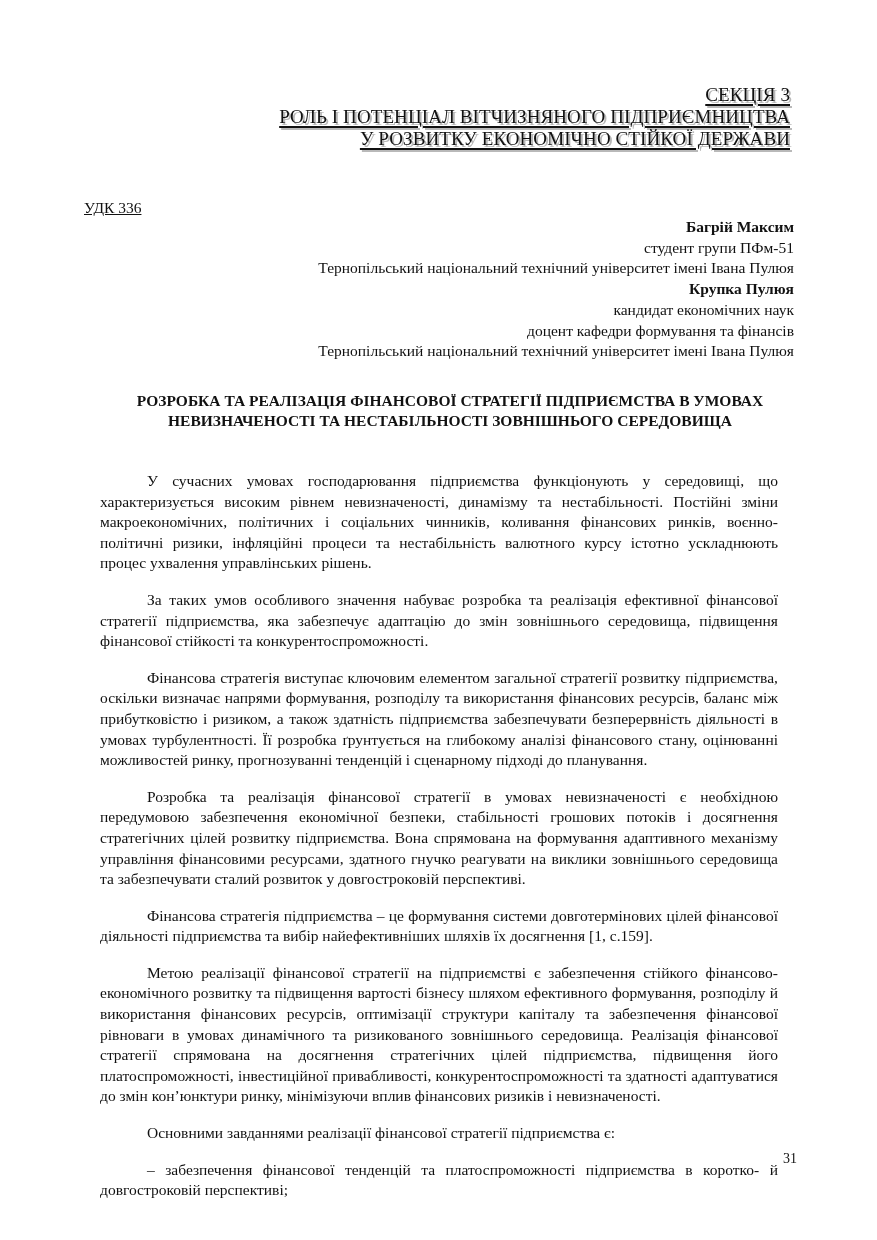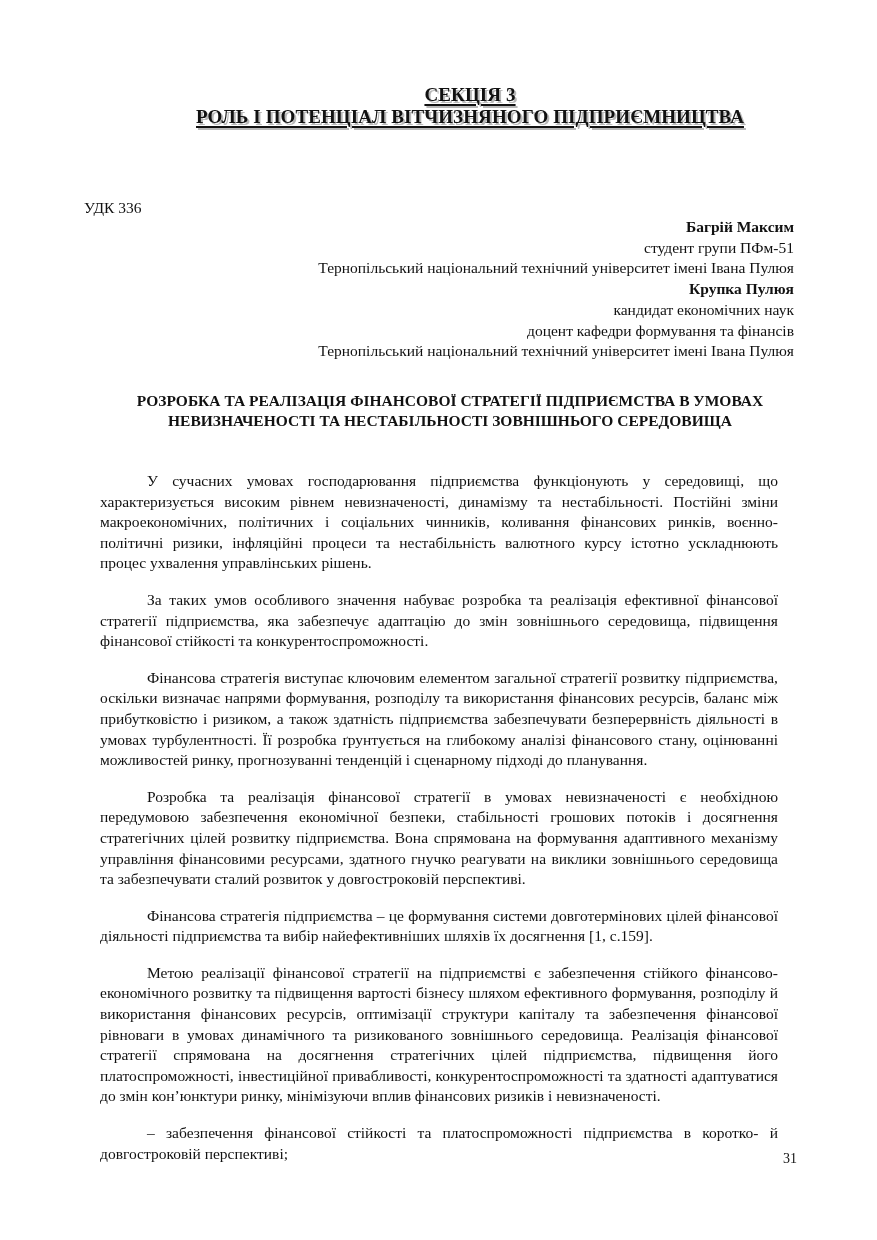--- a/index.html
+++ b/index.html
@@ -13,39 +13,40 @@
       position: relative;
       overflow: hidden;
       font-family: "Liberation Serif", "DejaVu Serif", serif;
       color: #111111;
     }
     .section-header {
       position: absolute;
       left: 150px;
       width: 640px;
       top: 84px;
-      text-align: center;
-      font-weight: bold;
+      text-align: right;
+      font-weight: normal;
       font-size: 19px;
       line-height: 22px;
     }
     .section-header span {
       display: inline-block;
       text-decoration: underline;
       text-decoration-thickness: 2px;
       text-underline-offset: 3px;
       text-shadow: 2px 2px 0 #b9b9b9;
       letter-spacing: 0.1px;
     }
     .section-header .l3 { margin-left: -14px; }
     .udk {
       position: absolute;
       left: 84px;
       top: 199px;
       font-size: 15.5px;
+      text-decoration: underline;
     }
     .authors {
       position: absolute;
       right: 83px;
       top: 217px;
       text-align: right;
       font-size: 15.5px;
       line-height: 20.7px;
       margin-left: 24px;
     }
@@ -79,20 +80,21 @@
       top: 1151px;
       font-size: 14px;
     }
   </style>
 </head>
 <body>
 
 <div class="section-header">
   <span>СЕКЦІЯ 3</span><br>
   <span>РОЛЬ І ПОТЕНЦІАЛ ВІТЧИЗНЯНОГО ПІДПРИЄМНИЦТВА</span><br>
+  <span class="l3">У РОЗВИТКУ ЕКОНОМІЧНО СТІЙКОЇ ДЕРЖАВИ</span>
 </div>
 
 <div class="udk">УДК 336</div>
 
 <div class="authors">
   <div class="name">Багрій Максим</div>
   <div>студент групи ПФм-51</div>
   <div>Тернопільський національний технічний університет імені Івана Пулюя</div>
   <div class="name">Крупка Пулюя</div>
   <div>кандидат економічних наук</div>
@@ -102,16 +104,17 @@
 
 <div class="article-title">РОЗРОБКА ТА РЕАЛІЗАЦІЯ ФІНАНСОВОЇ СТРАТЕГІЇ ПІДПРИЄМСТВА В УМОВАХ НЕВИЗНАЧЕНОСТІ ТА НЕСТАБІЛЬНОСТІ ЗОВНІШНЬОГО СЕРЕДОВИЩА</div>
 
 <div class="body-text">
   <p>У сучасних умовах господарювання підприємства функціонують у середовищі, що характеризується високим рівнем невизначеності, динамізму та нестабільності. Постійні зміни макроекономічних, політичних і соціальних чинників, коливання фінансових ринків, воєнно-політичні ризики, інфляційні процеси та нестабільність валютного курсу істотно ускладнюють процес ухвалення управлінських рішень.</p>
   <p>За таких умов особливого значення набуває розробка та реалізація ефективної фінансової стратегії підприємства, яка забезпечує адаптацію до змін зовнішнього середовища, підвищення фінансової стійкості та конкурентоспроможності.</p>
   <p>Фінансова стратегія виступає ключовим елементом загальної стратегії розвитку підприємства, оскільки визначає напрями формування, розподілу та використання фінансових ресурсів, баланс між прибутковістю і ризиком, а також здатність підприємства забезпечувати безперервність діяльності в умовах турбулентності. Її розробка ґрунтується на глибокому аналізі фінансового стану, оцінюванні можливостей ринку, прогнозуванні тенденцій і сценарному підході до планування.</p>
   <p>Розробка та реалізація фінансової стратегії в умовах невизначеності є необхідною передумовою забезпечення економічної безпеки, стабільності грошових потоків і досягнення стратегічних цілей розвитку підприємства. Вона спрямована на формування адаптивного механізму управління фінансовими ресурсами, здатного гнучко реагувати на виклики зовнішнього середовища та забезпечувати сталий розвиток у довгостроковій перспективі.</p>
   <p>Фінансова стратегія підприємства – це формування системи довготермінових цілей фінансової діяльності підприємства та вибір найефективніших шляхів їх досягнення [1, с.159].</p>
   <p>Метою реалізації фінансової стратегії на підприємстві є забезпечення стійкого фінансово-економічного розвитку та підвищення вартості бізнесу шляхом ефективного формування, розподілу й використання фінансових ресурсів, оптимізації структури капіталу та забезпечення фінансової рівноваги в умовах динамічного та ризикованого зовнішнього середовища. Реалізація фінансової стратегії спрямована на досягнення стратегічних цілей підприємства, підвищення його платоспроможності, інвестиційної привабливості, конкурентоспроможності та здатності адаптуватися до змін конʼюнктури ринку, мінімізуючи вплив фінансових ризиків і невизначеності.</p>
-  <p>– забезпечення фінансової стійкості та платоспроможності підприємства в коротко- й довгостроковій перспективі;</p>
+  <p>Основними завданнями реалізації фінансової стратегії підприємства є:</p>
+  <p>– забезпечення фінансової тенденцій та платоспроможності підприємства в коротко- й довгостроковій перспективі;</p>
 </div>
 
 <div class="page-number">31</div>
 
 </body></html>

